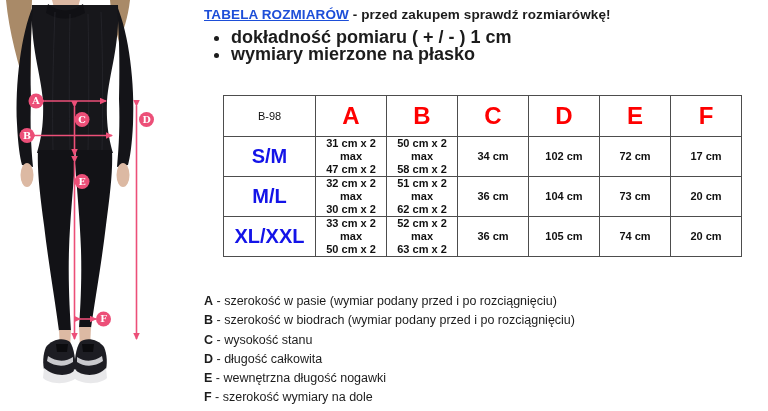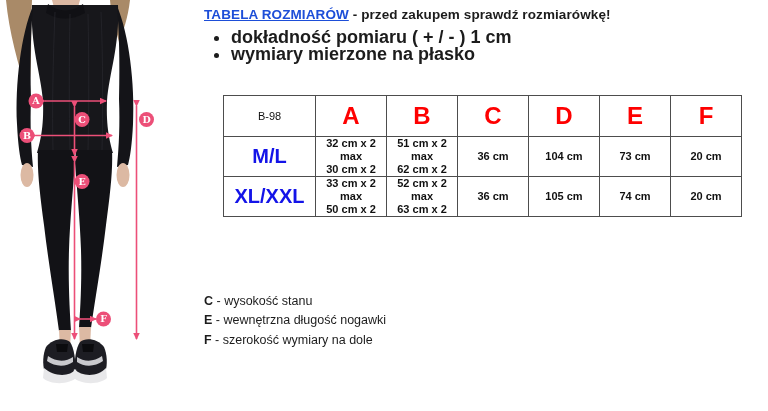--- a/index.html
+++ b/index.html
@@ -161,20 +161,33 @@
         <tr class="head-row">
       <th class="model-code">B-98</th>
       <th class="col-letter">A</th>
       <th class="col-letter">B</th>
       <th class="col-letter">C</th>
       <th class="col-letter">D</th>
       <th class="col-letter">E</th>
       <th class="col-letter">F</th>
     </tr>
     <tr class="data-row">
+      <td class="size-label">S/M</td>
+      <td class="val multi">31 cm x 2
+max
+47 cm x 2</td>
+      <td class="val multi">50 cm x 2
+max
+58 cm x 2</td>
+      <td class="val">34 cm</td>
+      <td class="val">102 cm</td>
+      <td class="val">72 cm</td>
+      <td class="val">17 cm</td>
+    </tr>
+    <tr class="data-row">
       <td class="size-label">M/L</td>
       <td class="val multi">32 cm x 2
 max
 30 cm x 2</td>
       <td class="val multi">51 cm x 2
 max
 62 cm x 2</td>
       <td class="val">36 cm</td>
       <td class="val">104 cm</td>
       <td class="val">73 cm</td>
@@ -191,23 +204,32 @@
       <td class="val">36 cm</td>
       <td class="val">105 cm</td>
       <td class="val">74 cm</td>
       <td class="val">20 cm</td>
     </tr>
   </tbody>
     </table>
 
   <div class="legend">
     <div class="legend-row">
+      <span class="ltr">A</span><span> - </span><span>szerokość w pasie (wymiar podany przed i po rozciągnięciu)</span>
+    </div>
+    <div class="legend-row">
+      <span class="ltr">B</span><span> - </span><span>szerokość w biodrach (wymiar podany przed i po rozciągnięciu)</span>
+    </div>
+    <div class="legend-row">
       <span class="ltr">C</span><span> - </span><span>wysokość stanu</span>
     </div>
     <div class="legend-row">
+      <span class="ltr">D</span><span> - </span><span>długość całkowita</span>
+    </div>
+    <div class="legend-row">
       <span class="ltr">E</span><span> - </span><span>wewnętrzna długość nogawki</span>
     </div>
     <div class="legend-row">
       <span class="ltr">F</span><span> - </span><span>szerokość wymiary na dole</span>
     </div>
   </div>
 
 </div>
 
 </body></html>

